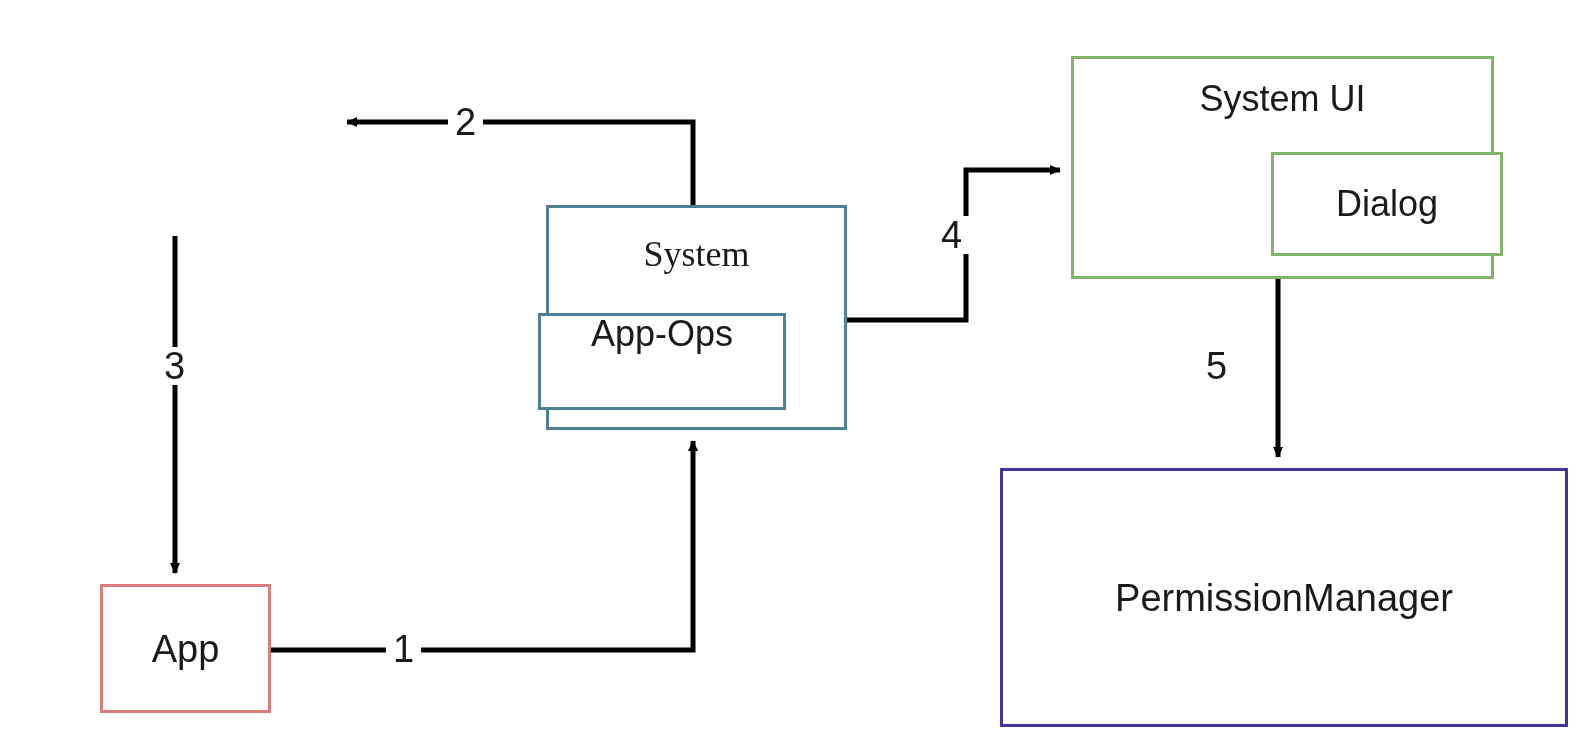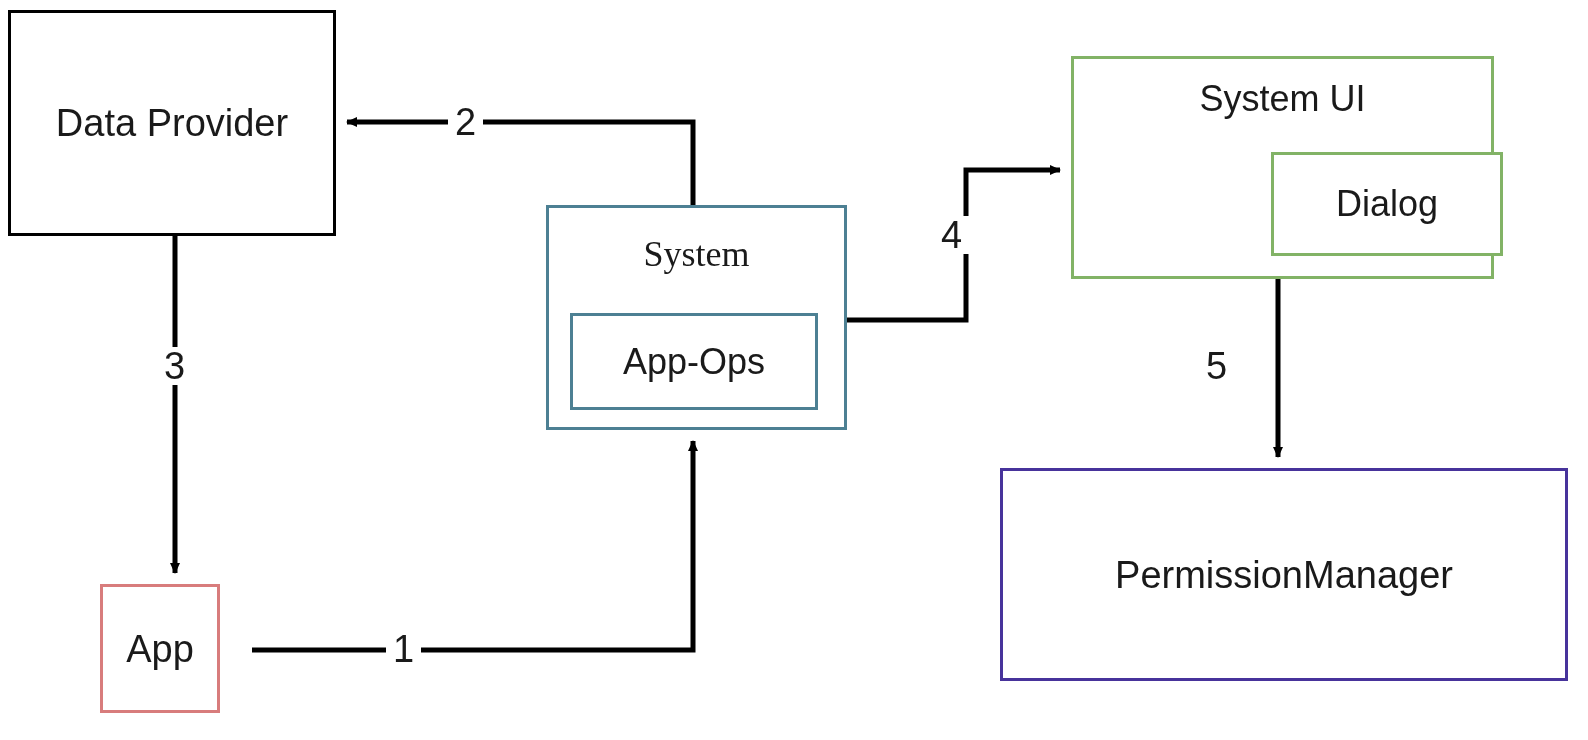--- a/index.html
+++ b/index.html
@@ -47,21 +47,21 @@
     border: 3px solid #000000;
     align-items: center;
   }
   #node-data-provider .node-label {
     font-size: 38px;
   }
   
   #node-app {
     left: 100px;
     top: 584px;
-    width: 120px;
+    width: 171px;
     height: 129px;
     border: 3px solid #d87c7c;
     align-items: center;
   }
   #node-app .node-label {
     font-size: 38px;
   }
   
   #node-system {
     left: 546px;
@@ -71,26 +71,26 @@
     border: 3px solid #4d8093;
     align-items: flex-start;
   }
   #node-system > .node-label {
     font-size: 36px;
     margin-top: 28px;
     font-family: Liberation Serif, serif;
   }
   
   #node-app-ops {
-    left: 570px;
+    left: 538px;
     top: 313px;
     width: 248px;
     height: 97px;
     border: 3px solid #4d8093;
-    align-items: center;
+    align-items: flex-start;
   }
   #node-app-ops .node-label {
     font-size: 36px;
   }
   
   #node-system-ui {
     left: 1071px;
     top: 56px;
     width: 423px;
     height: 223px;
@@ -111,21 +111,21 @@
     align-items: center;
   }
   #node-dialog .node-label {
     font-size: 36px;
   }
   
   #node-permission-manager {
     left: 1000px;
     top: 468px;
     width: 568px;
-    height: 213px;
+    height: 259px;
     border: 3px solid #47339b;
     align-items: center;
   }
   #node-permission-manager .node-label {
     font-size: 38px;
   }
   
   .edge-label {
     position: absolute;
     font-family: "Liberation Sans", sans-serif;
@@ -168,23 +168,20 @@
   <div class="edge-label" id="edge-label-1">1</div>
 
   <div class="edge-label" id="edge-label-2">2</div>
 
   <div class="edge-label" id="edge-label-3">3</div>
 
   <div class="edge-label" id="edge-label-4">4</div>
 
   <div class="edge-label" id="edge-label-5">5</div>
 
-  <div class="node-box" id="node-data-provider">
-    <span class="node-label">Data Provider</span>
-  </div>
 
   <div class="node-box" id="node-app">
     <span class="node-label">App</span>
   </div>
 
   <div class="node-box" id="node-system">
     <span class="node-label">System</span>
   </div>
 
   <div class="node-box" id="node-app-ops">

